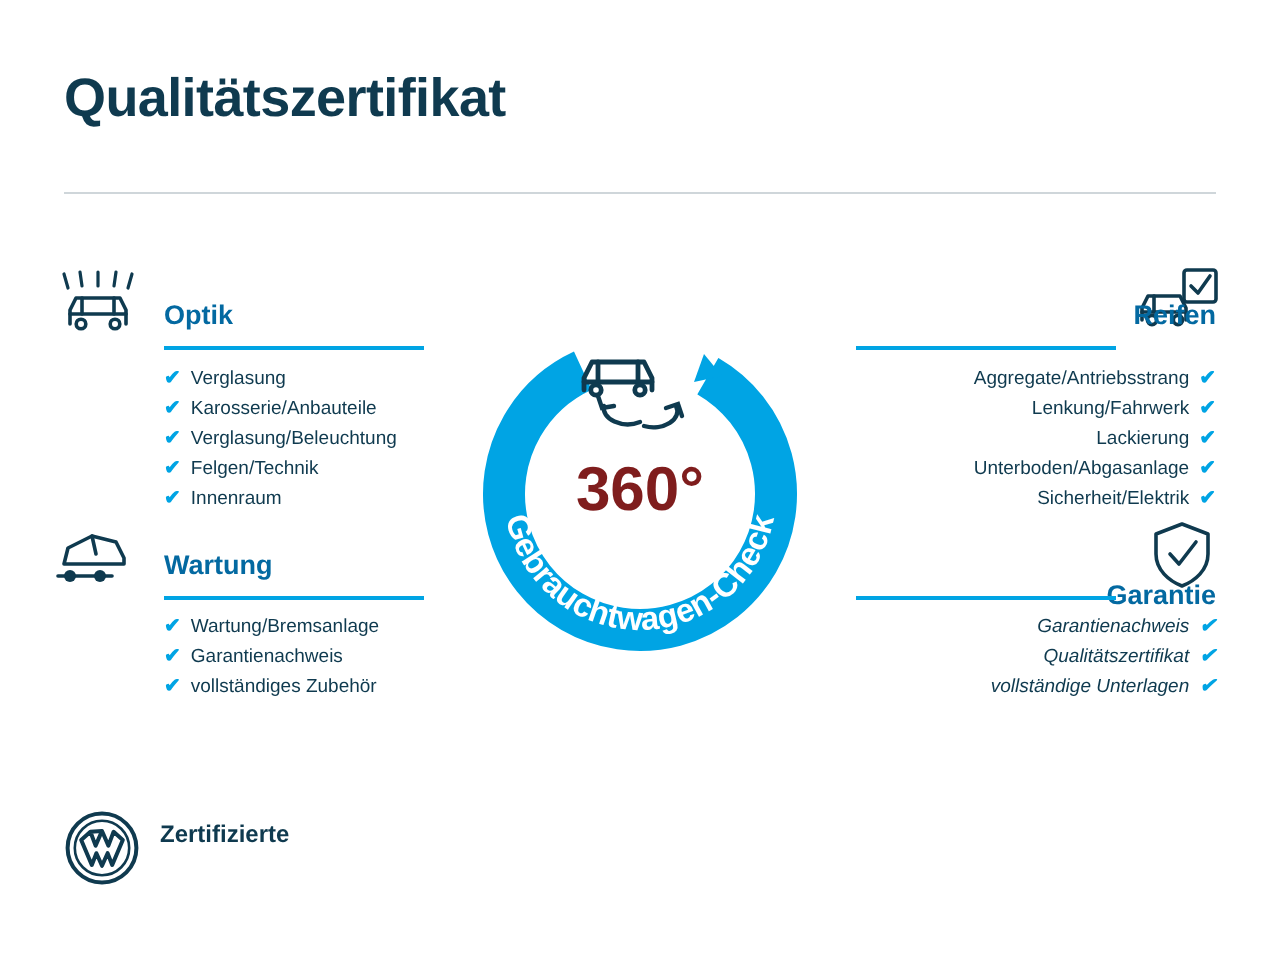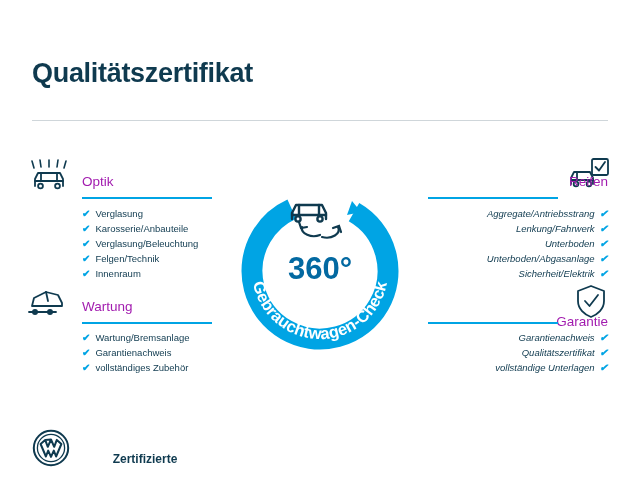--- a/index.html
+++ b/index.html
@@ -7,21 +7,20 @@
     margin: 0; padding: 0;
     width: 640px; height: 480px;
     background: #ffffff;
     font-family: "Liberation Sans", sans-serif;
   }
   #page {
     position: relative;
     width: 640px; height: 444px;
     background: #ffffff;
     overflow: hidden;
-    margin-top: 24px;
   }
 
   
   .title {
     position: absolute;
     left: 32px; top: 34px;
     font-size: 27px;
     font-weight: bold;
     color: #0f3a4f;
     letter-spacing: -0.3px;
@@ -30,22 +29,22 @@
     position: absolute;
     left: 32px; top: 96px;
     width: 576px; height: 1px;
     background: #cfd6da;
   }
 
   
   .sec-head {
     position: absolute;
     font-size: 13.5px;
-    font-weight: normal;
-    color: #a21caf;
+    font-weight: bold;
+    color: #0369a1;
   }
   .sec-rule {
     position: absolute;
     height: 2px;
     background: #00a4e4;
   }
 
   
   .list {
     position: absolute;
@@ -81,37 +80,36 @@
   .badge svg { display: block; }
   .badge-360 {
     position: absolute;
     left: 0; top: 0;
     width: 184px; height: 184px;
     display: flex;
     align-items: center;
     justify-content: center;
     font-size: 31px;
     font-weight: bold;
-    color: #0369a1;
+    color: #7f1d1d;
     padding-bottom: 4px;
   }
 
   
   .footer-logo {
     position: absolute;
     left: 32px; top: 405px;
   }
   .footer-text {
     position: absolute;
-    left: 80px; top: 427px;
+    left: 80px; top: 409px;
     font-size: 12px;
     font-weight: bold;
     color: #0f3a4f;
     line-height: 1.35;
-    text-align: right;
   }
 </style>
 </head>
 <body>
 
 <div id="page">
 
   <div class="title">Qualitätszertifikat</div>
   <div class="title-rule"></div>
 
@@ -197,31 +195,31 @@
         <path d="M9 16 L9 24"></path>
         <circle cx="8" cy="28" r="2.3"></circle>
           <circle cx="21" cy="28" r="2.3"></circle>
         <rect x="24" y="3" width="16" height="16" rx="1.5"></rect>
         <path d="M27.5 11 L31 14.5 L37 6"></path>
       </g>
     </svg>
   </div>
   <div class="sec-head" style="right:32px; top:150px; left:auto;">Reifen</div>
   <div class="sec-rule" style="left:428px; top:173px; width:130px;"></div>
-  <div class="list right" style="right:32px; top:182px; width:230px; left:auto;font-style:italic;">
+  <div class="list right" style="right:32px; top:182px; width:230px; left:auto;">
     <div class="row">
         <span>Aggregate/Antriebsstrang</span>
         <span class="chk">✔</span>
       </div>
     <div class="row">
         <span>Lenkung/Fahrwerk</span>
         <span class="chk">✔</span>
       </div>
     <div class="row">
-        <span>Unterboden</span>
+        <span>Lackierung</span>
         <span class="chk">✔</span>
       </div>
     <div class="row">
         <span>Unterboden/Abgasanlage</span>
         <span class="chk">✔</span>
       </div>
     <div class="row">
         <span>Sicherheit/Elektrik</span>
         <span class="chk">✔</span>
       </div>
@@ -287,16 +285,15 @@
 
   <div class="footer-logo">
     <svg width="38" height="38" viewBox="0 0 38 38">
       <circle cx="19" cy="19" r="17.2" fill="none" stroke="#0f3a4f" stroke-width="2"></circle>
       <circle cx="19" cy="19" r="13.6" fill="none" stroke="#0f3a4f" stroke-width="1.3"></circle>
       <path d="M19 10.5 L15.8 17.8 L13.2 10.9 M13.2 10.9 L8.6 15 L13.9 27.5 L16.2 21.6 L19 27.9 L21.8 21.6 L24.1 27.5 L29.4 15 L24.8 10.9 L22.2 17.8 L19 10.5 Z" fill="none" stroke="#0f3a4f" stroke-width="2" stroke-linejoin="round"></path>
     </svg>
   </div>
   <div class="footer-text">
     <div>Zertifizierte</div>
-    <div>Gebrauchtwagen</div>
   </div>
 
 </div>
 
 </body></html>

